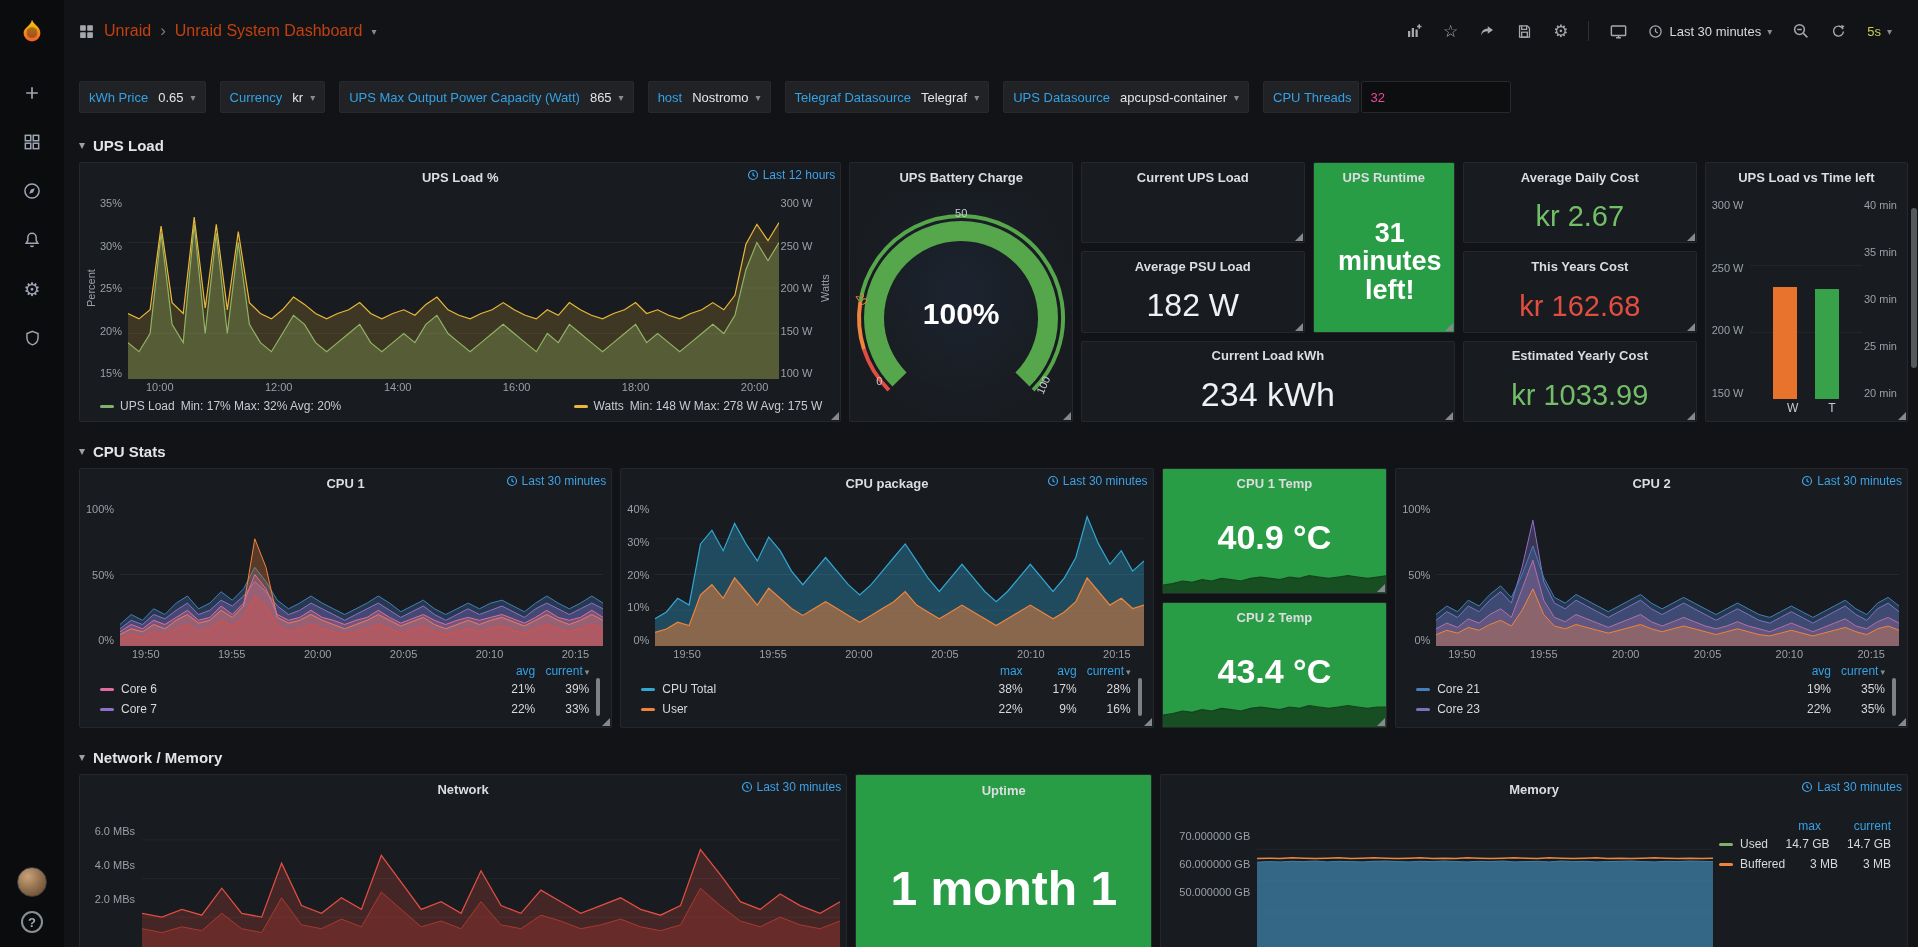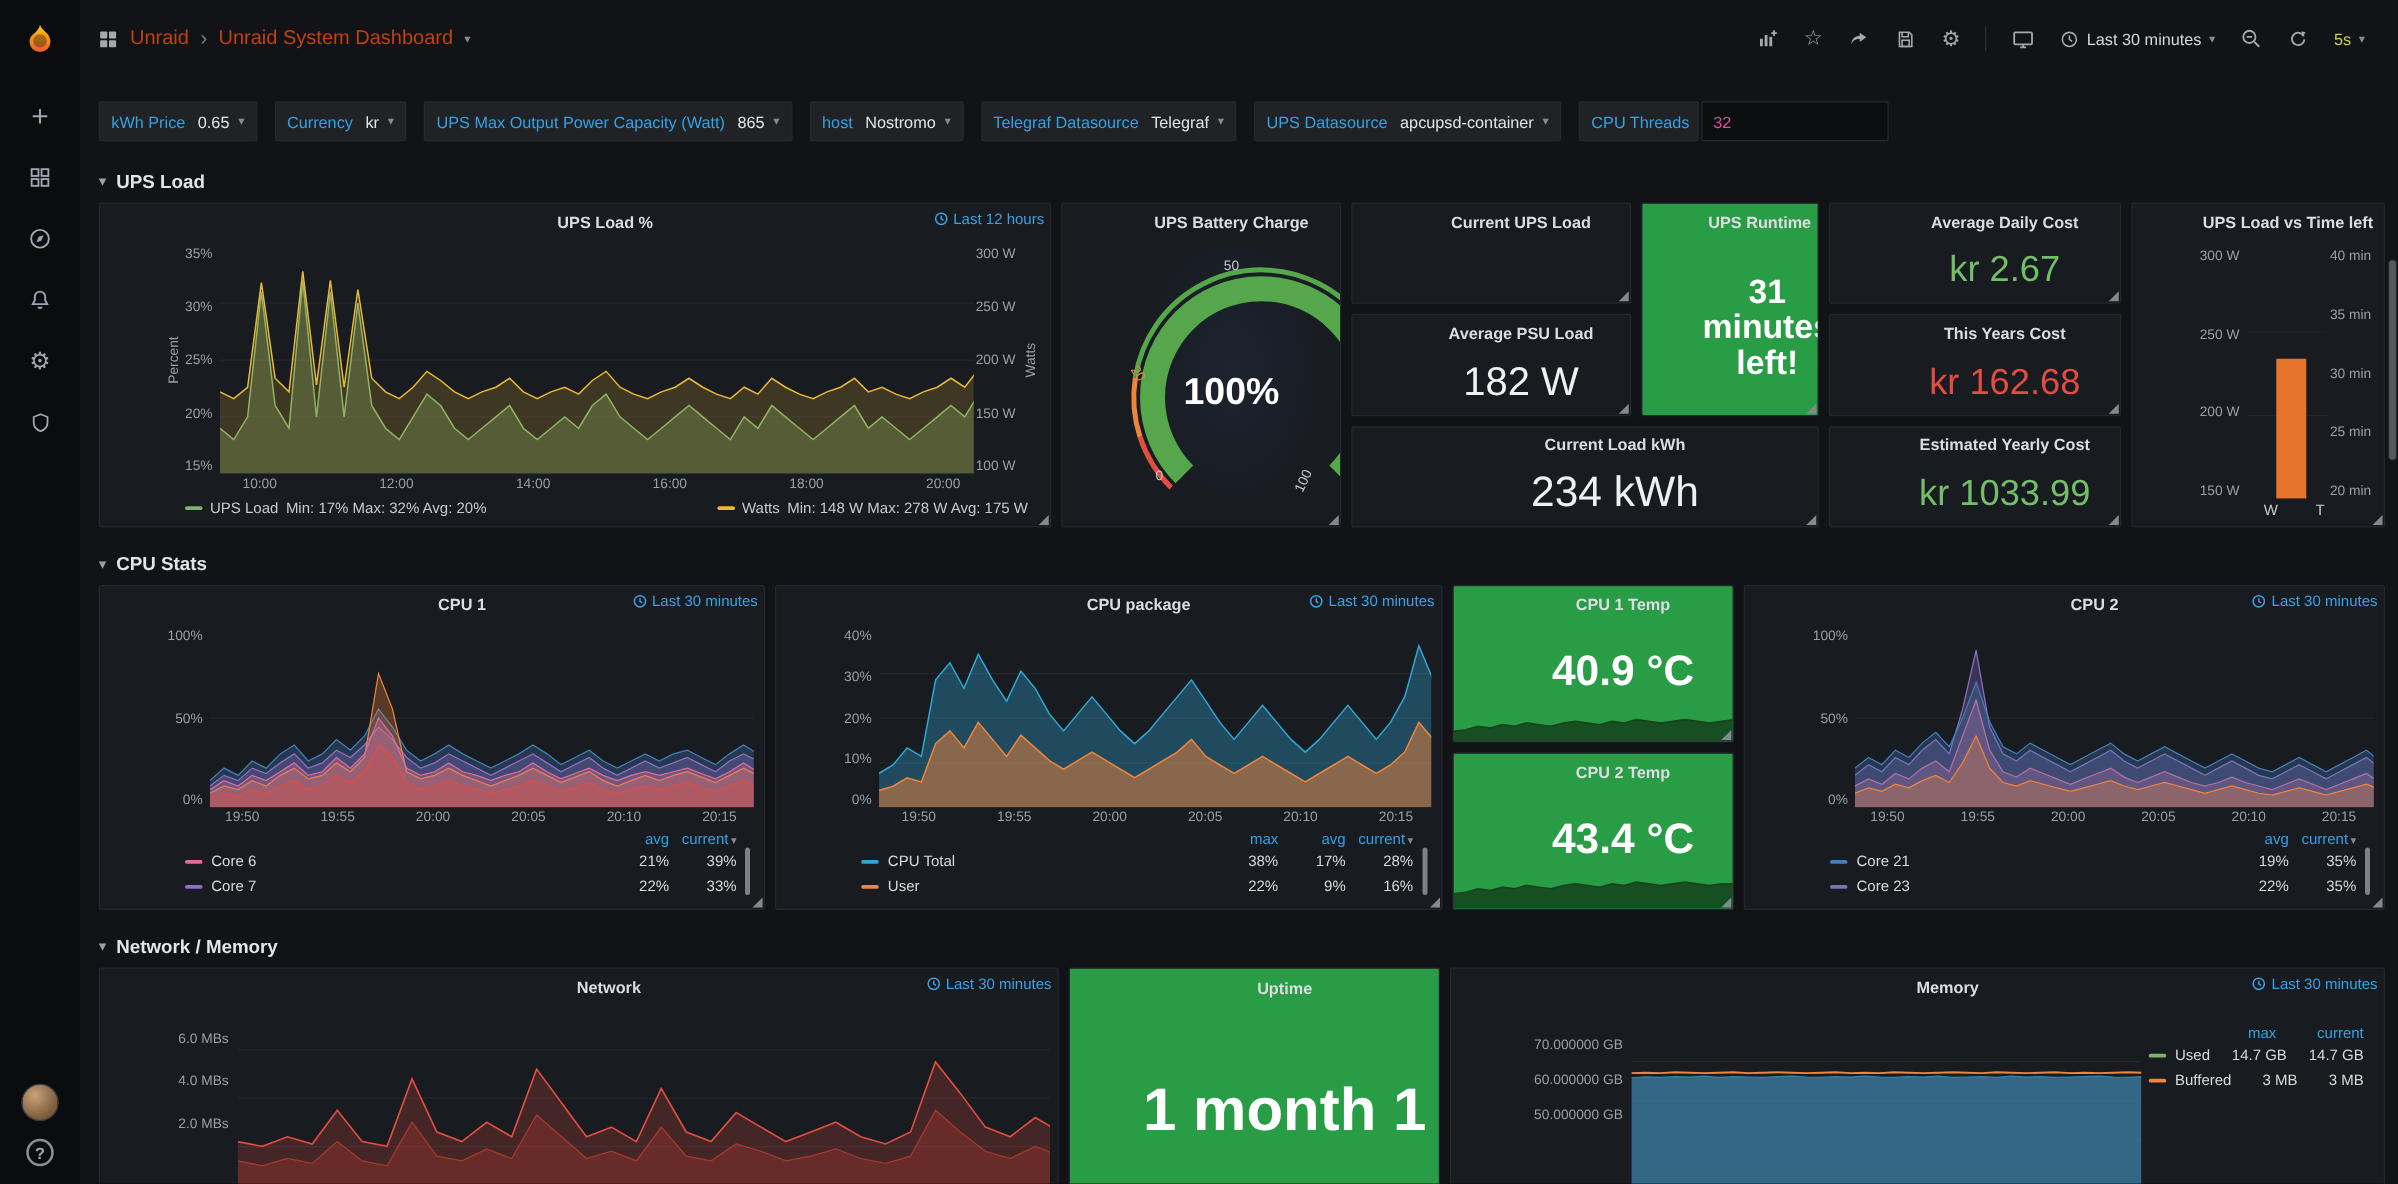--- a/index.html
+++ b/index.html
@@ -57,21 +57,21 @@
   .g-net{grid-template-columns:75fr 29fr 73fr;grid-template-rows:1fr;}
   .p-upsload{grid-column:1;grid-row:1/4;} .p-batt{grid-column:2;grid-row:1/4;}
   .p-curload{grid-column:3;grid-row:1;} .p-runtime{grid-column:4;grid-row:1/3;}
   .p-avgload{grid-column:3;grid-row:2;} .p-curkwh{grid-column:3/5;grid-row:3;}
   .p-daily{grid-column:5;grid-row:1;} .p-yearcost{grid-column:5;grid-row:2;}
   .p-estyear{grid-column:5;grid-row:3;} .p-loadtime{grid-column:6;grid-row:1/4;}
   .p-cpu1{grid-column:1;grid-row:1/3;} .p-pkg{grid-column:2;grid-row:1/3;}
   .p-t1{grid-column:3;grid-row:1;} .p-t2{grid-column:3;grid-row:2;}
   .p-cpu2{grid-column:4;grid-row:1/3;}
   .panel{position:relative;background:#181b1f;border:1px solid #25272c;border-radius:2px;
-    display:flex;flex-direction:column;overflow:hidden;padding-left:48px;}
+    display:flex;flex-direction:column;overflow:hidden;}
   .panel::after{content:"";position:absolute;right:1px;bottom:1px;width:0;height:0;
     border-left:8px solid transparent;border-bottom:8px solid #85898e;}
   .panel-h{height:28px;flex:none;display:flex;align-items:center;justify-content:center;
     font-size:13px;font-weight:600;color:#dcdde0;position:relative;cursor:pointer;}
   .time-ind{position:absolute;right:5px;top:5px;display:flex;align-items:center;gap:4px;
     color:#3ea2e6;font-size:12px;font-weight:400;}
   
   .stat-val{flex:1;display:flex;align-items:center;justify-content:center;font-weight:500;
     color:#eef0f1;text-align:center;line-height:1.05;}
   .fs32{font-size:32px;} .fs34{font-size:34px;} .fs29{font-size:29px;}

